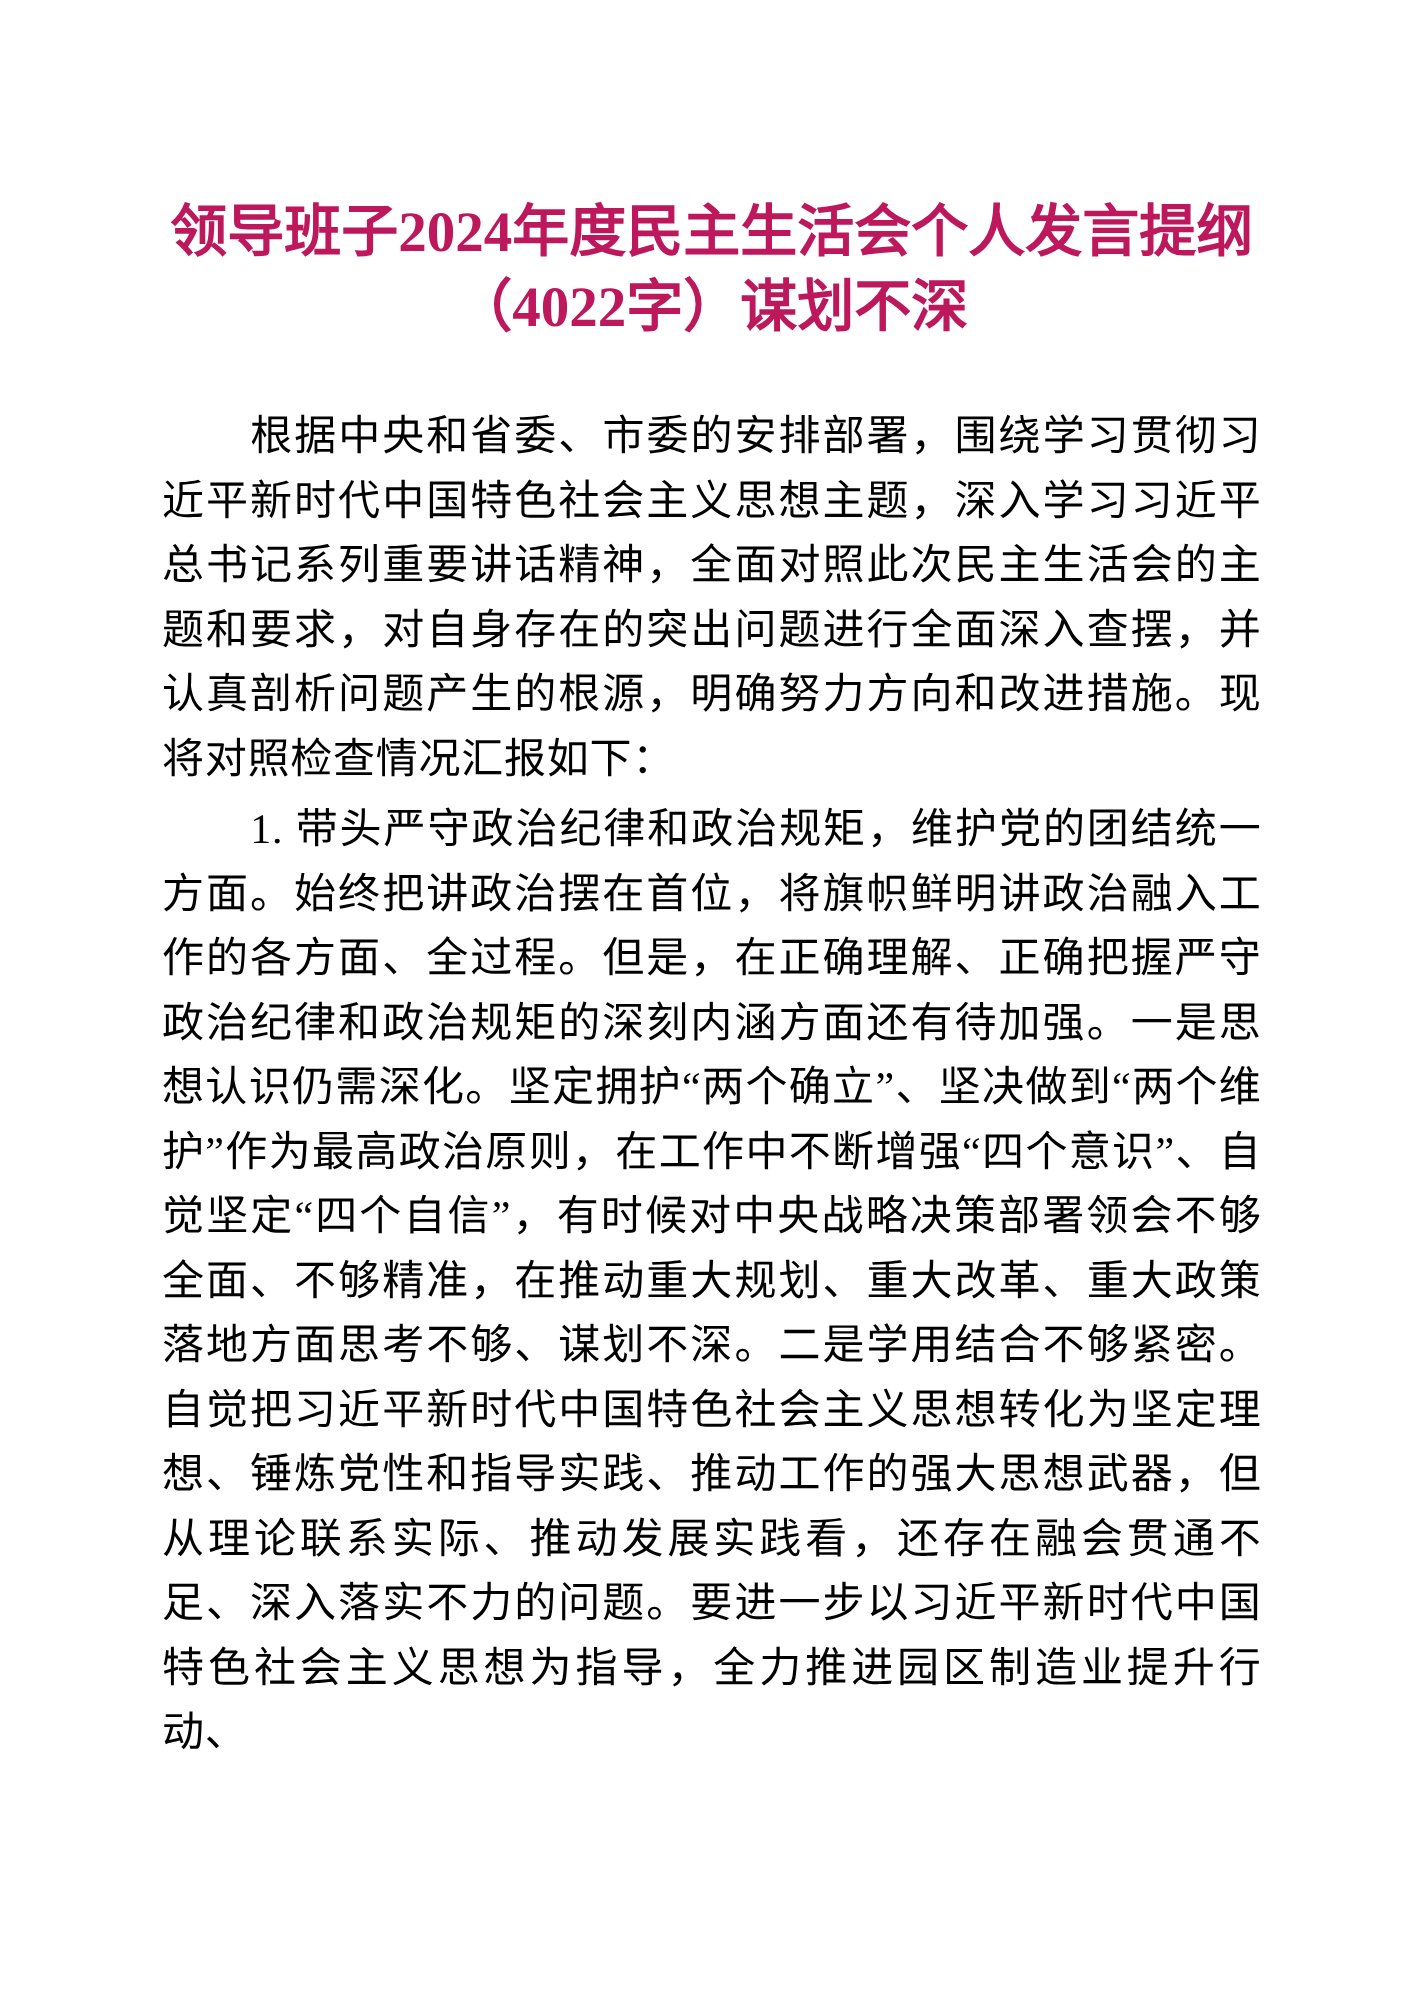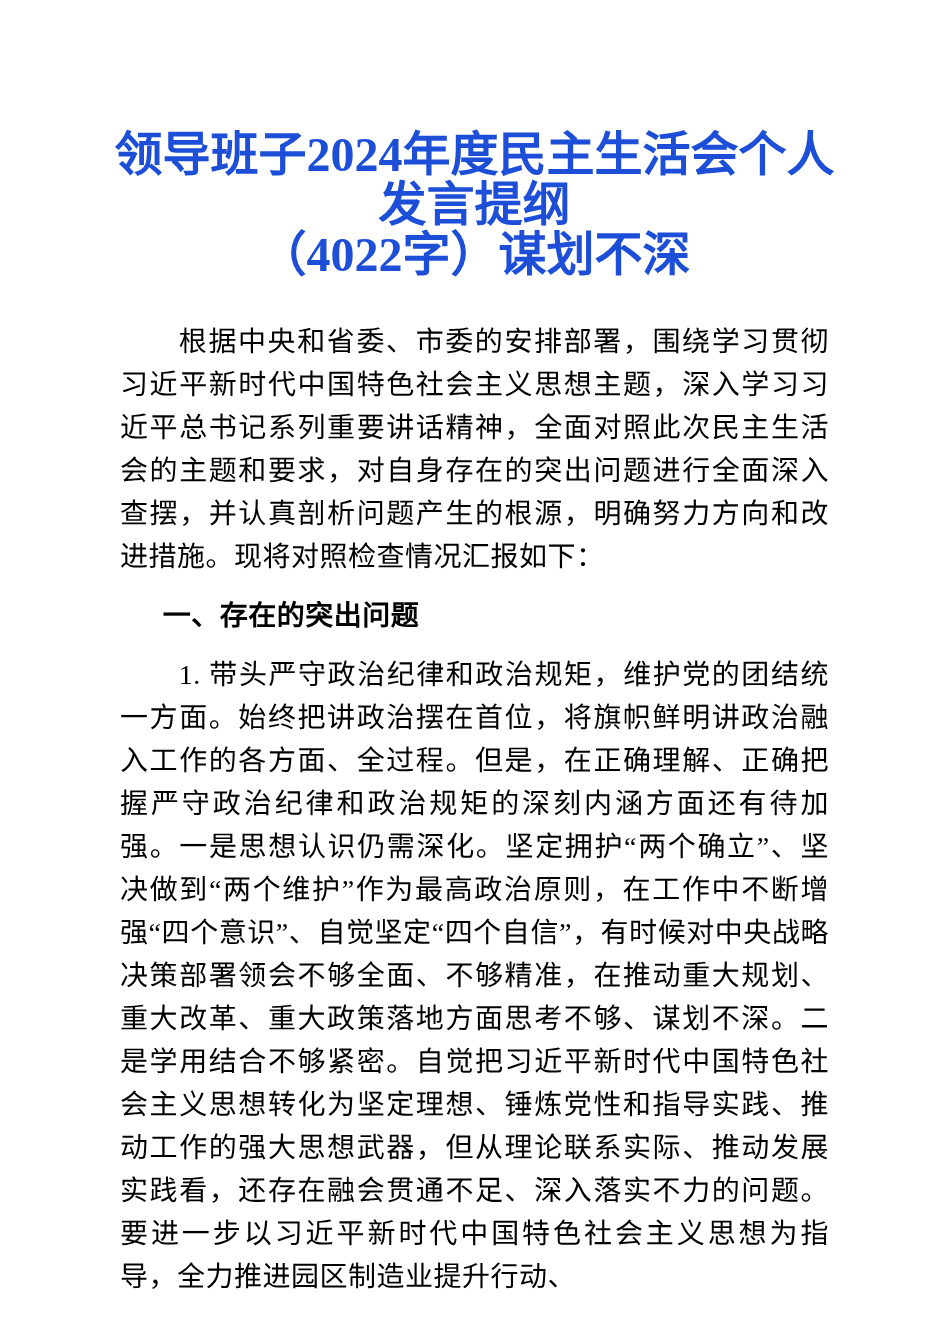--- a/index.html
+++ b/index.html
@@ -16,33 +16,33 @@
     box-sizing: border-box;
     padding: 0 105px 0 104px;
     overflow: hidden;
     color: #000000;
   }
   .doc-title {
     margin: 130px 0 40px 0;
     text-align: center;
     font-family: "Liberation Serif", "DejaVu Serif", serif;
     font-weight: bold;
-    font-size: 48px;
+    font-size: 38px;
     line-height: 50px;
-    color: #1d4ed8;
+    color: #be185d;
   }
   .doc-body {
     font-family: "Liberation Serif", "DejaVu Serif", serif;
     font-size: 28px;
     line-height: 43px;
     text-align: justify;
     letter-spacing: 0.5px;
   }
   .body-para {
-    margin: 16px;
+    margin: 4px;
     text-indent: 2.1em;
     font-weight: normal;
   }
   .sec-heading {
     margin: 0;
     text-indent: 2.1em;
     font-family: "Liberation Sans", "DejaVu Sans", sans-serif;
     font-weight: bold;
     font-size: 28px;
     line-height: 43px;
@@ -51,16 +51,15 @@
 </head>
 <body>
 
 <div class="page">
   <h1 class="doc-title">
     <span>领导班子2024年度民主生活会个人发言提纲</span><br>
     <span>（4022字）谋划不深</span>
   </h1>
   <div class="doc-body" id="doc-body">
       <p class="body-para">根据中央和省委、市委的安排部署，围绕学习贯彻习近平新时代中国特色社会主义思想主题，深入学习习近平总书记系列重要讲话精神，全面对照此次民主生活会的主题和要求，对自身存在的突出问题进行全面深入查摆，并认真剖析问题产生的根源，明确努力方向和改进措施。现将对照检查情况汇报如下：</p>
-      <h2 class="sec-heading">一、存在的突出问题</h2>
       <p class="body-para">1. 带头严守政治纪律和政治规矩，维护党的团结统一方面。始终把讲政治摆在首位，将旗帜鲜明讲政治融入工作的各方面、全过程。但是，在正确理解、正确把握严守政治纪律和政治规矩的深刻内涵方面还有待加强。一是思想认识仍需深化。坚定拥护“两个确立”、坚决做到“两个维护”作为最高政治原则，在工作中不断增强“四个意识”、自觉坚定“四个自信”，有时候对中央战略决策部署领会不够全面、不够精准，在推动重大规划、重大改革、重大政策落地方面思考不够、谋划不深。二是学用结合不够紧密。自觉把习近平新时代中国特色社会主义思想转化为坚定理想、锤炼党性和指导实践、推动工作的强大思想武器，但从理论联系实际、推动发展实践看，还存在融会贯通不足、深入落实不力的问题。要进一步以习近平新时代中国特色社会主义思想为指导，全力推进园区制造业提升行动、</p>
     </div>
 </div>
 
 </body></html>

